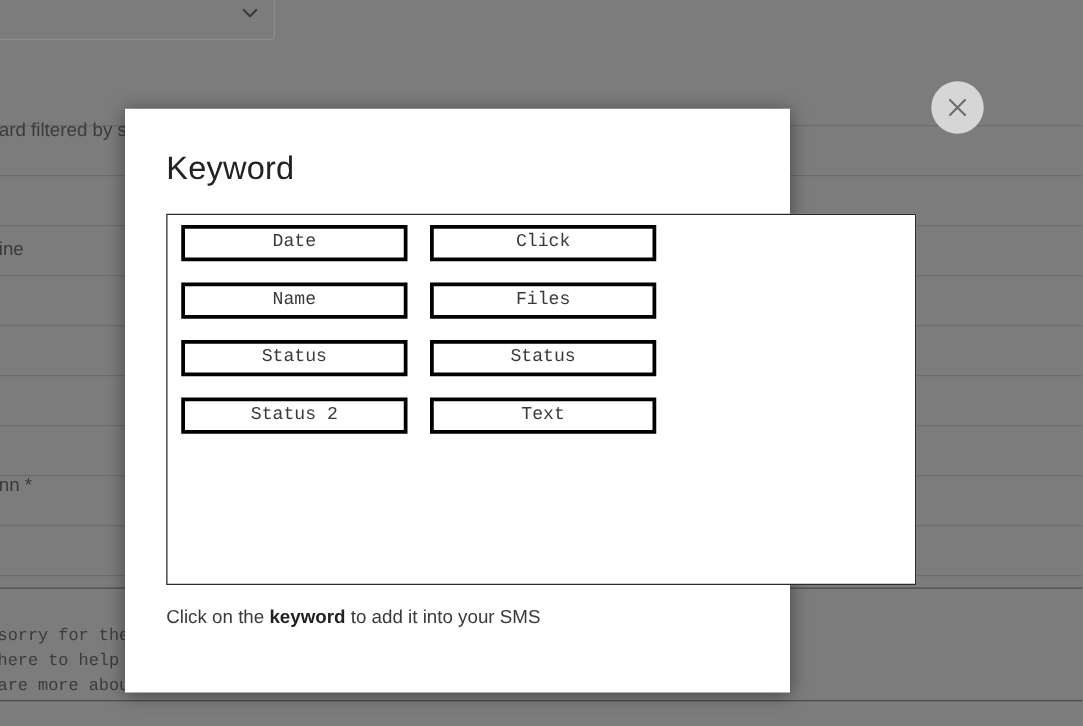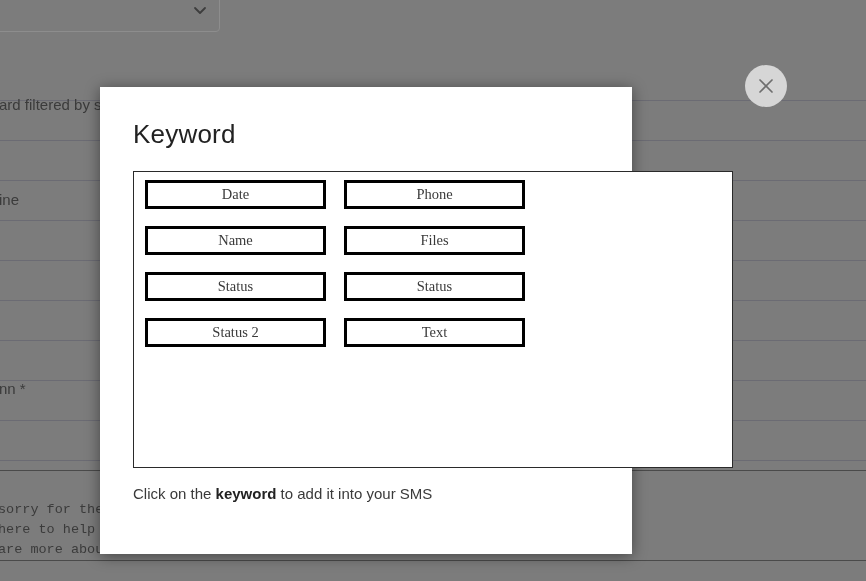--- a/index.html
+++ b/index.html
@@ -133,21 +133,21 @@
     flex-wrap: wrap;
     gap: 17px 18px;
   }
   .keyword-btn {
     width: 181px;
     height: 29px;
     box-sizing: border-box;
     border: 3px solid #000000;
     background: #ffffff;
     color: #3a3a3a;
-    font-family: Liberation Serif, serif;
+    font-family: Liberation Mono, monospace;
     font-size: 14.5px;
     line-height: 23px;
     text-align: center;
     padding: 0;
     cursor: pointer;
   }
 
   #modal-footer {
     position: absolute;
     left: 33px;
@@ -195,21 +195,21 @@
   <div class="bg-mono" style="left:-2px; top:500px;"><span>sorry for the</span><br><span>here to help </span><br><span>are more abou</span></div>
 </div>
 
 <div id="modal">
 
   <div id="modal-title">Keyword</div>
 
   <div id="keyword-panel">
     <div id="keyword-grid">
         <button class="keyword-btn">Date</button>
-        <button class="keyword-btn">Phone</button>
+        <button class="keyword-btn">Click</button>
         <button class="keyword-btn">Name</button>
         <button class="keyword-btn">Files</button>
         <button class="keyword-btn">Status</button>
         <button class="keyword-btn">Status</button>
         <button class="keyword-btn">Status 2</button>
         <button class="keyword-btn">Text</button>
       </div>
   </div>
 
   <div id="modal-footer">

